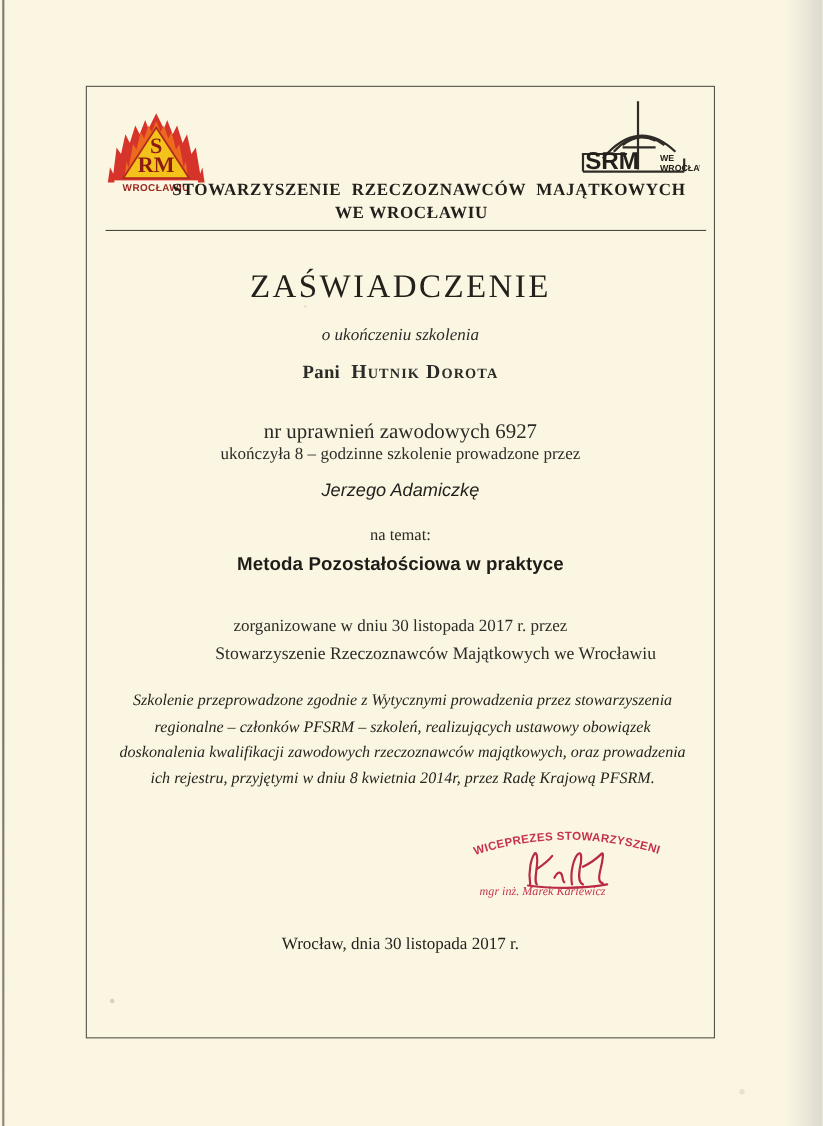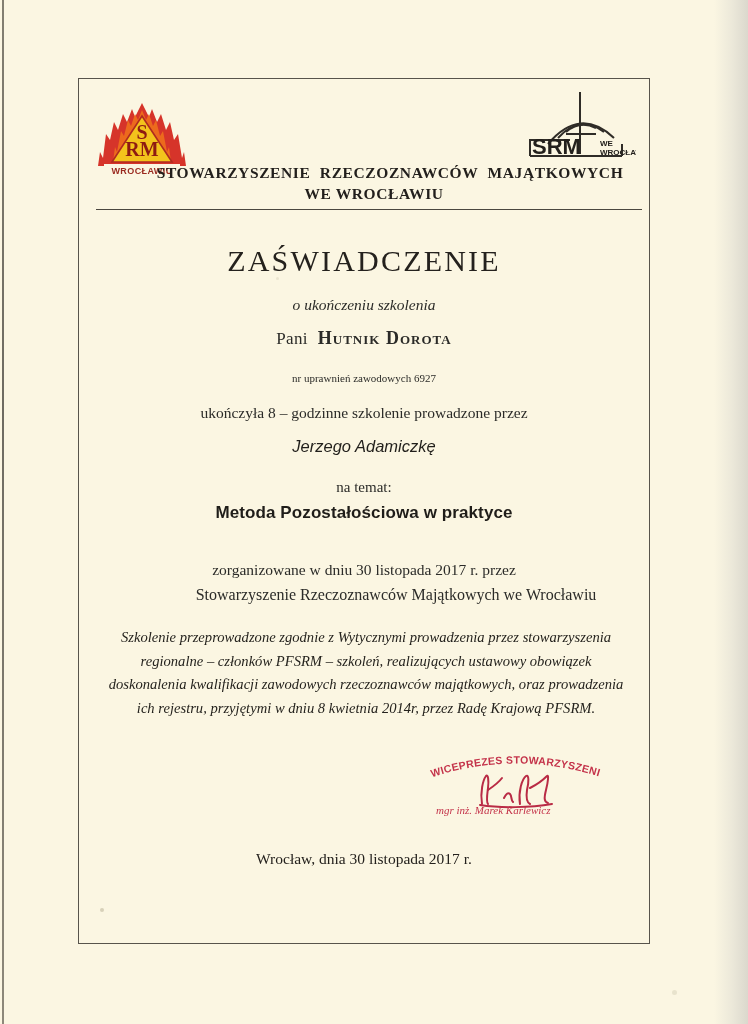--- a/index.html
+++ b/index.html
@@ -112,29 +112,30 @@
     text-align: center;
   }
   .sub-1 { top: 296px; font-size: 15.5px; font-style: italic; }
   .recipient {
     top: 325px;
     font-size: 21px;
   }
   .recipient .pani {
     font-size: 17px;
     letter-spacing: .3px;
+    font-weight: bold;
   }
   .recipient .name {
     font-weight: bold;
     font-variant: small-caps;
     letter-spacing: 1px;
     font-size: 18px;
     margin-left: 10px;
   }
-  .licence { top: 372px; font-size: 11px; }
+  .licence { top: 382px; font-size: 19px; }
   .duration { top: 404px; font-size: 15.5px; }
   .lecturer {
     top: 437px;
     font-family: "Liberation Sans", sans-serif;
     font-style: italic;
     font-size: 16.5px;
     color: #211f1b;
   }
   .topic-label { top: 479px; font-size: 15px; }
   .topic-title {

